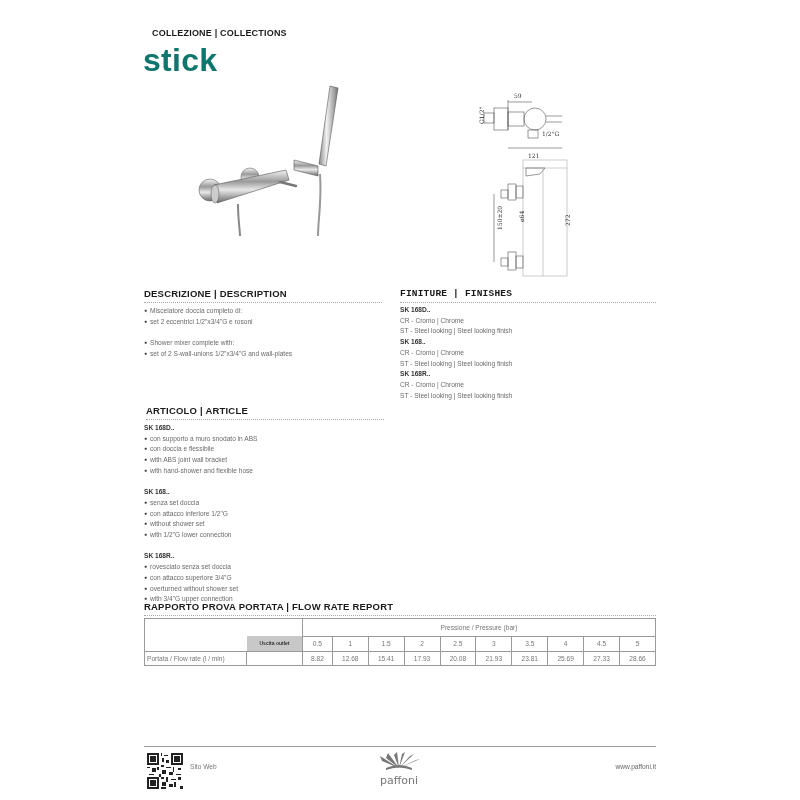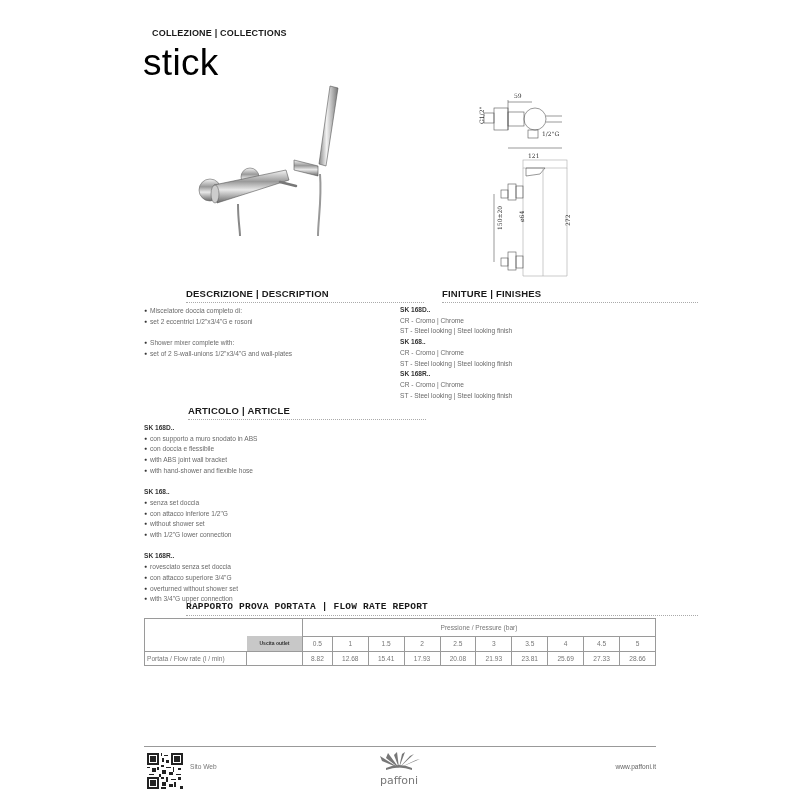--- a/index.html
+++ b/index.html
@@ -1,29 +1,29 @@
 <!DOCTYPE html>
 <html><head>
 <meta charset="utf-8">
 <style>
   * { box-sizing: border-box; margin: 0; padding: 0; }
   html, body { width: 800px; height: 800px; background: #ffffff; overflow: hidden; }
   body { position: relative; font-family: "Liberation Sans", "DejaVu Sans", sans-serif; color: #222; }
 
   .collection-label { position: absolute; left: 152px; top: 28px; font-size: 9px; font-weight: bold; letter-spacing: 0.2px; color: #1a1a1a; }
-  .product-title { position: absolute; left: 143px; top: 42px; font-size: 37px; font-weight: normal; color: #000000; letter-spacing: 0.3px; }
+  .product-title { position: absolute; left: 143px; top: 42px; font-size: 32px; font-weight: bold; color: #0f766e; letter-spacing: 0.3px; }
 
   .product-image { position: absolute; left: 190px; top: 70px; width: 180px; height: 180px; }
   .tech-drawing { position: absolute; left: 470px; top: 80px; width: 130px; height: 210px; }
 
-  .section-heading { position: absolute; font-size: 9.5px; font-weight: bold; color: #1a1a1a; letter-spacing: 0.2px; padding-bottom: 3px; border-bottom: 1px dotted #aaa; margin-left: 42px; }
+  .section-heading { position: absolute; font-size: 9.5px; font-weight: bold; color: #1a1a1a; letter-spacing: 0.2px; padding-bottom: 3px; border-bottom: 1px dotted #aaa; }
   .h-desc { left: 144px; top: 288px; width: 238px; }
-  .h-finishes { left: 400px; top: 288px; width: 256px; }
+  .h-finishes { left: 400px; top: 288px; width: 256px; font-family: Liberation Mono, monospace; }
   .h-article { left: 146px; top: 405px; width: 238px; }
-  .h-flow { left: 144px; top: 601px; width: 512px; font-family: Liberation Mono, monospace; }
+  .h-flow { left: 144px; top: 601px; width: 512px; }
 
   .text-block { position: absolute; font-size: 6.6px; line-height: 10.7px; color: #6a6a6a; }
   .bullet::before { content: "\25CF"; color: #333; font-size: 5px; margin-right: 3px; position: relative; top: -1px; }
   .code-line { color: #333; font-weight: bold; }
   .gap { height: 10.7px; }
 
   .desc-block { left: 144px; top: 306px; }
   .finishes-block { left: 400px; top: 305px; }
   .article-block { left: 144px; top: 423px; }
 

